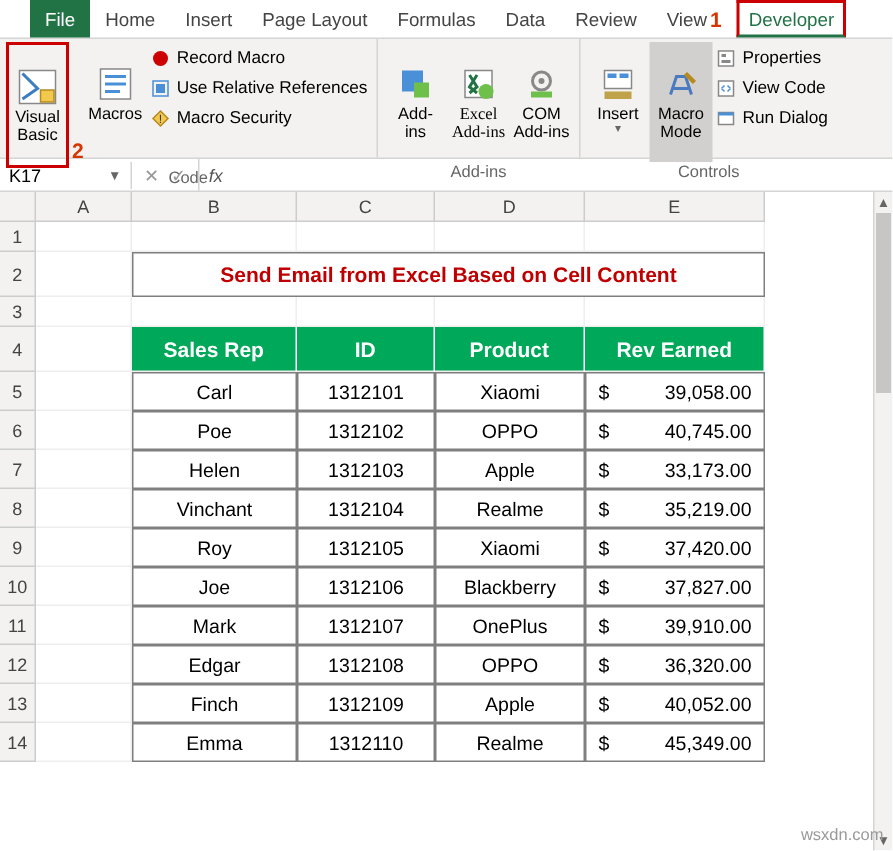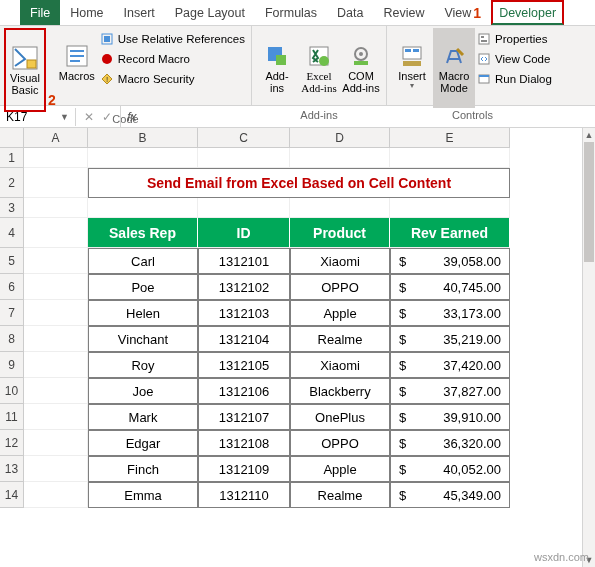--- a/index.html
+++ b/index.html
@@ -94,21 +94,21 @@
   .design-active { background:#d2d0ce; }
   
   .fbar {
     display: flex;
     align-items: center;
     height: 22px;
     border-bottom: 1px solid #d4d4d4;
     background: #fff;
   }
   .namebox {
-    width: 76px;
+    width: 88px;
     border-right: 1px solid #d4d4d4;
     padding: 2px 6px;
     display: flex;
     align-items: center;
     justify-content: space-between;
     font-size: 12px;
   }
   .namebox-caret { color:#666; font-size:9px;}
   .fbar-btns { display:flex; gap:8px; padding:0 8px; color:#999; border-right:1px solid #d4d4d4; height:100%; align-items:center;}
   .fx { font-style: italic; color:#555; padding:0 6px;}
@@ -183,33 +183,33 @@
               <rect x="5" y="11" width="14" height="2" fill="#4a90d9"></rect>
               <rect x="5" y="16" width="10" height="2" fill="#4a90d9"></rect>
             </svg>
         </span>
         <span>Macros</span>
       </div>
       <div class="small-list">
         <div class="small-item">
           <span class="mini-ic">
               <svg width="12" height="12">
+                <circle cx="6" cy="6" r="5" fill="#c00"></circle>
+              </svg>
+            </span>
+          <span>Record Macro</span>
+        </div>
+        <div class="small-item">
+          <span class="mini-ic">
+              <svg width="12" height="12">
                 <rect x="1" y="1" width="10" height="10" fill="none" stroke="#4a90d9"></rect>
                 <rect x="3" y="3" width="6" height="6" fill="#4a90d9"></rect>
               </svg>
             </span>
           <span>Use Relative References</span>
-        </div>
-        <div class="small-item">
-          <span class="mini-ic">
-              <svg width="12" height="12">
-                <circle cx="6" cy="6" r="5" fill="#c00"></circle>
-              </svg>
-            </span>
-          <span>Record Macro</span>
         </div>
         <div class="small-item">
           <span class="mini-ic">
               <svg width="12" height="12">
                 <path d="M6 1 L11 6 L6 11 L1 6 Z" fill="#f2c94c" stroke="#b58a1f"></path>
                 <text x="6" y="9" font-size="8" text-anchor="middle" fill="#333">!</text>
               </svg>
             </span>
           <span>Macro Security</span>
         </div>

